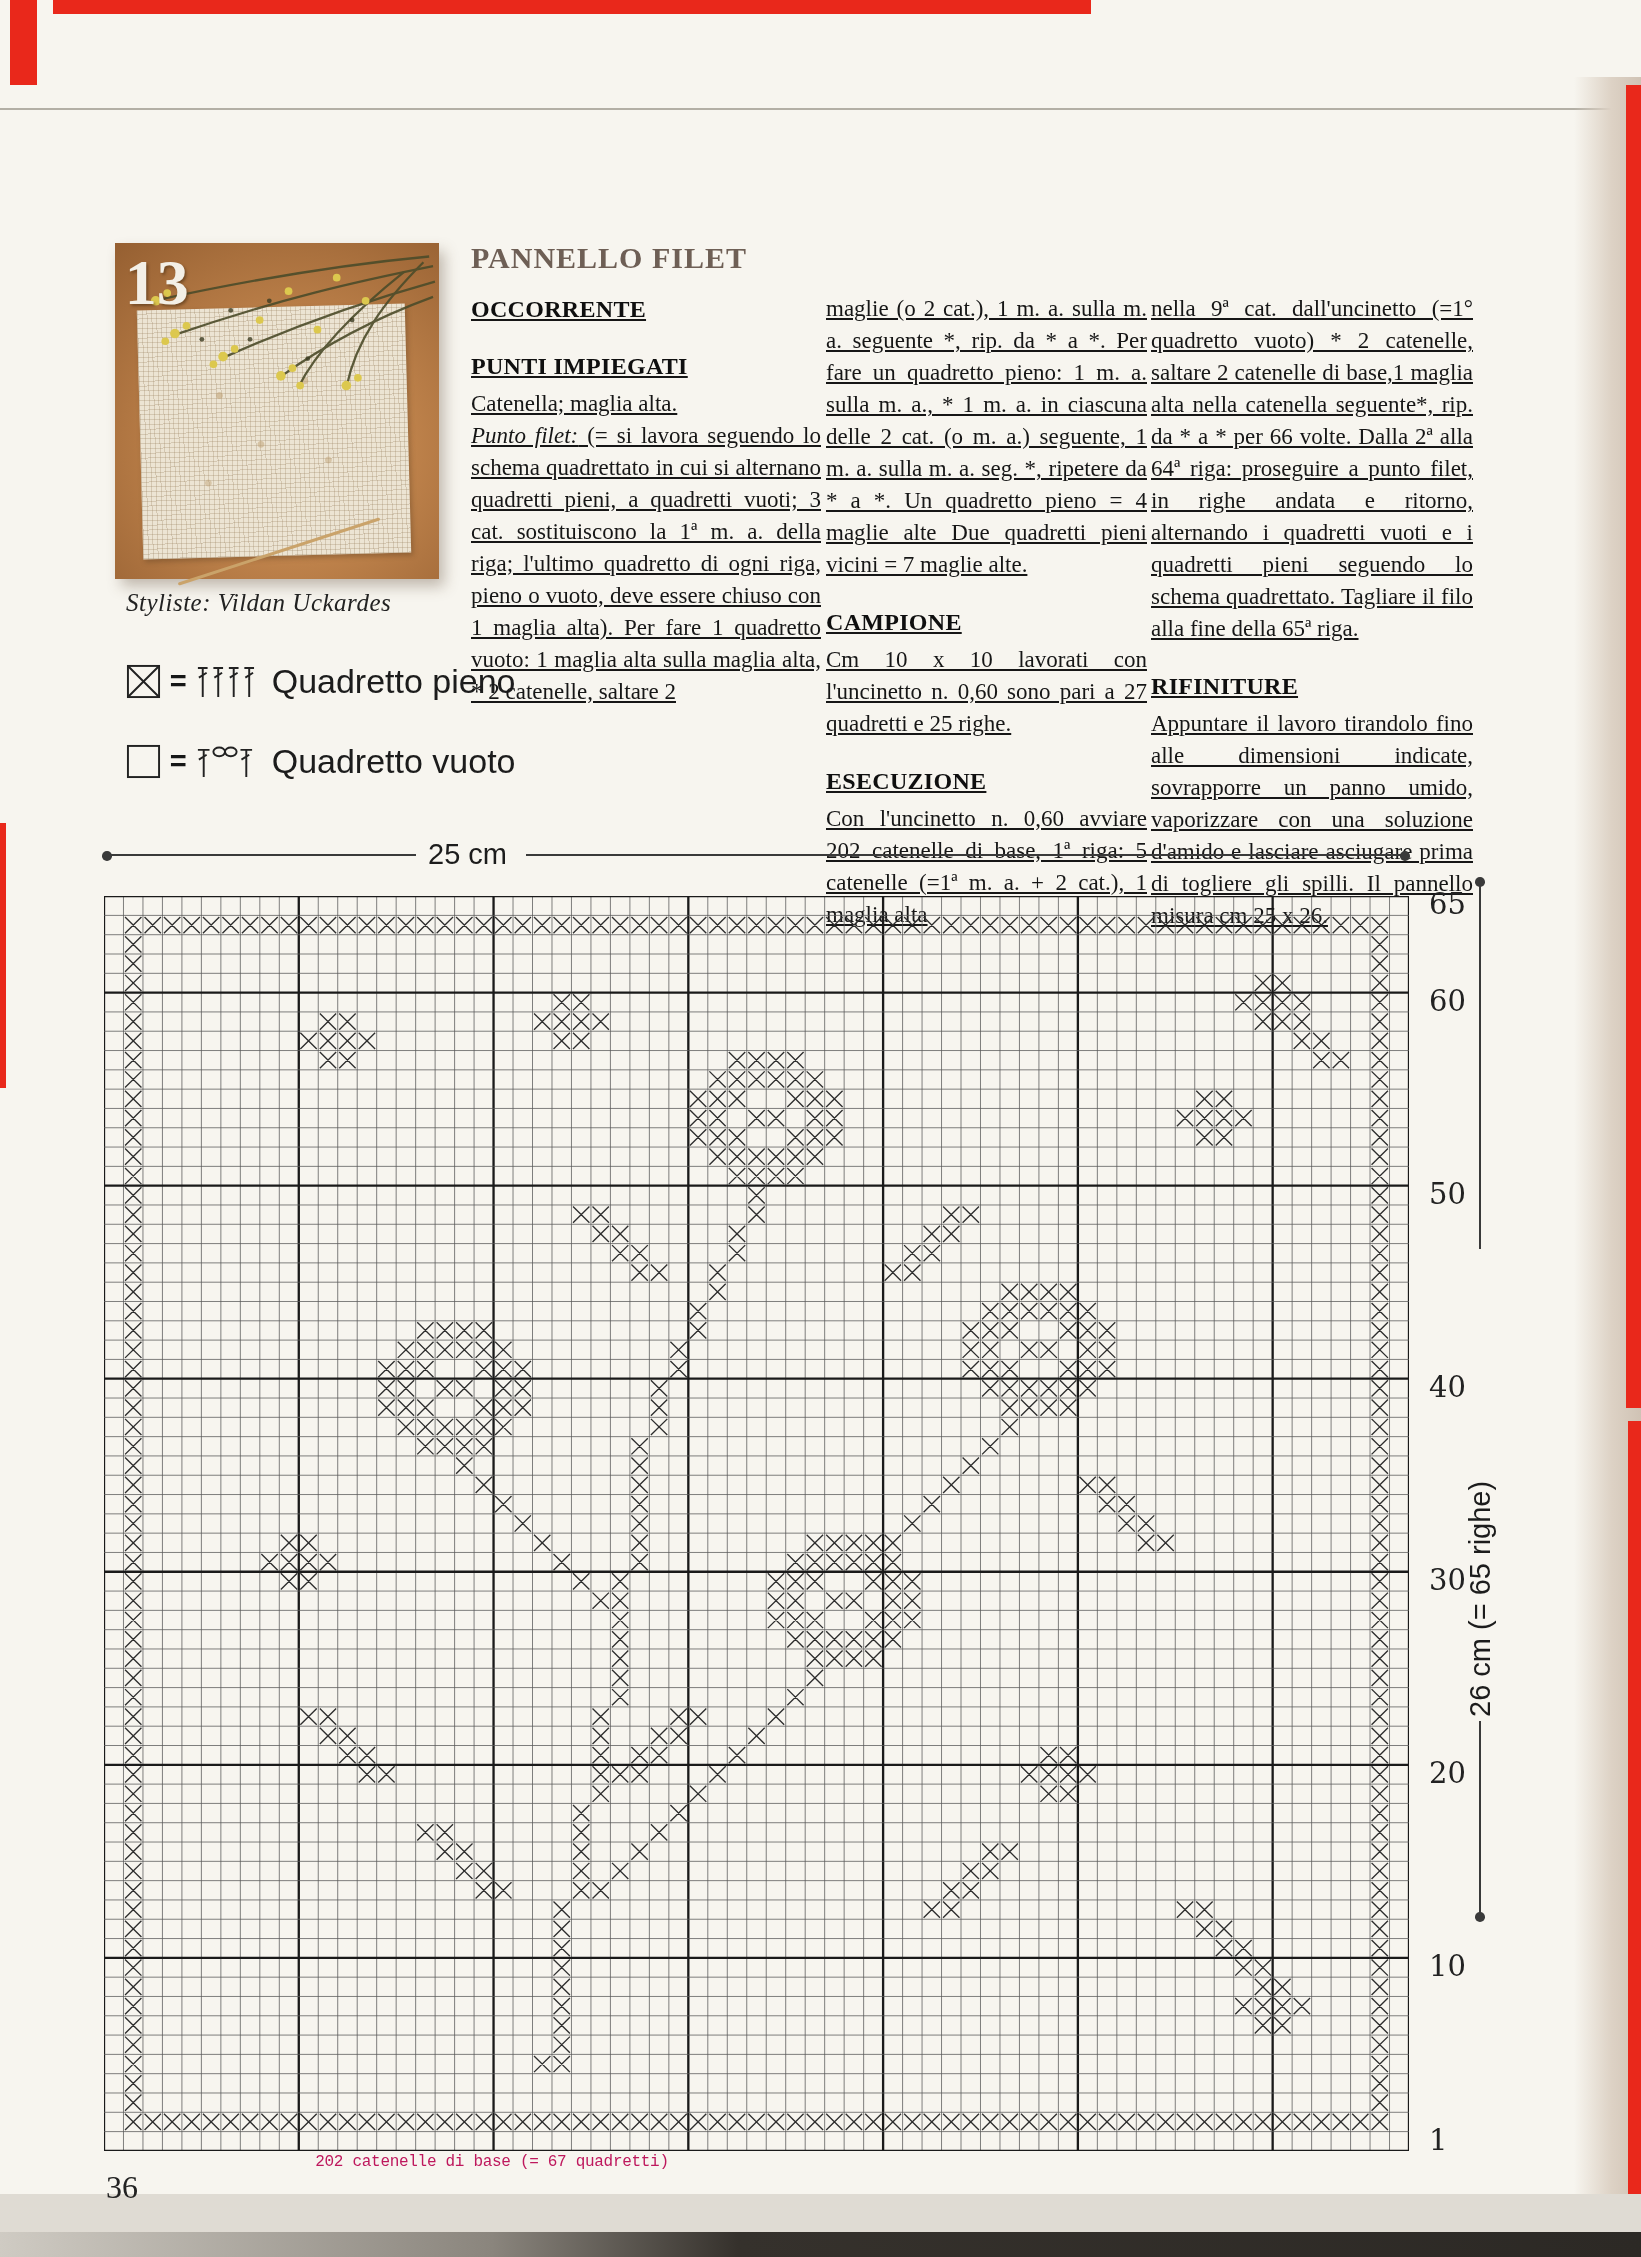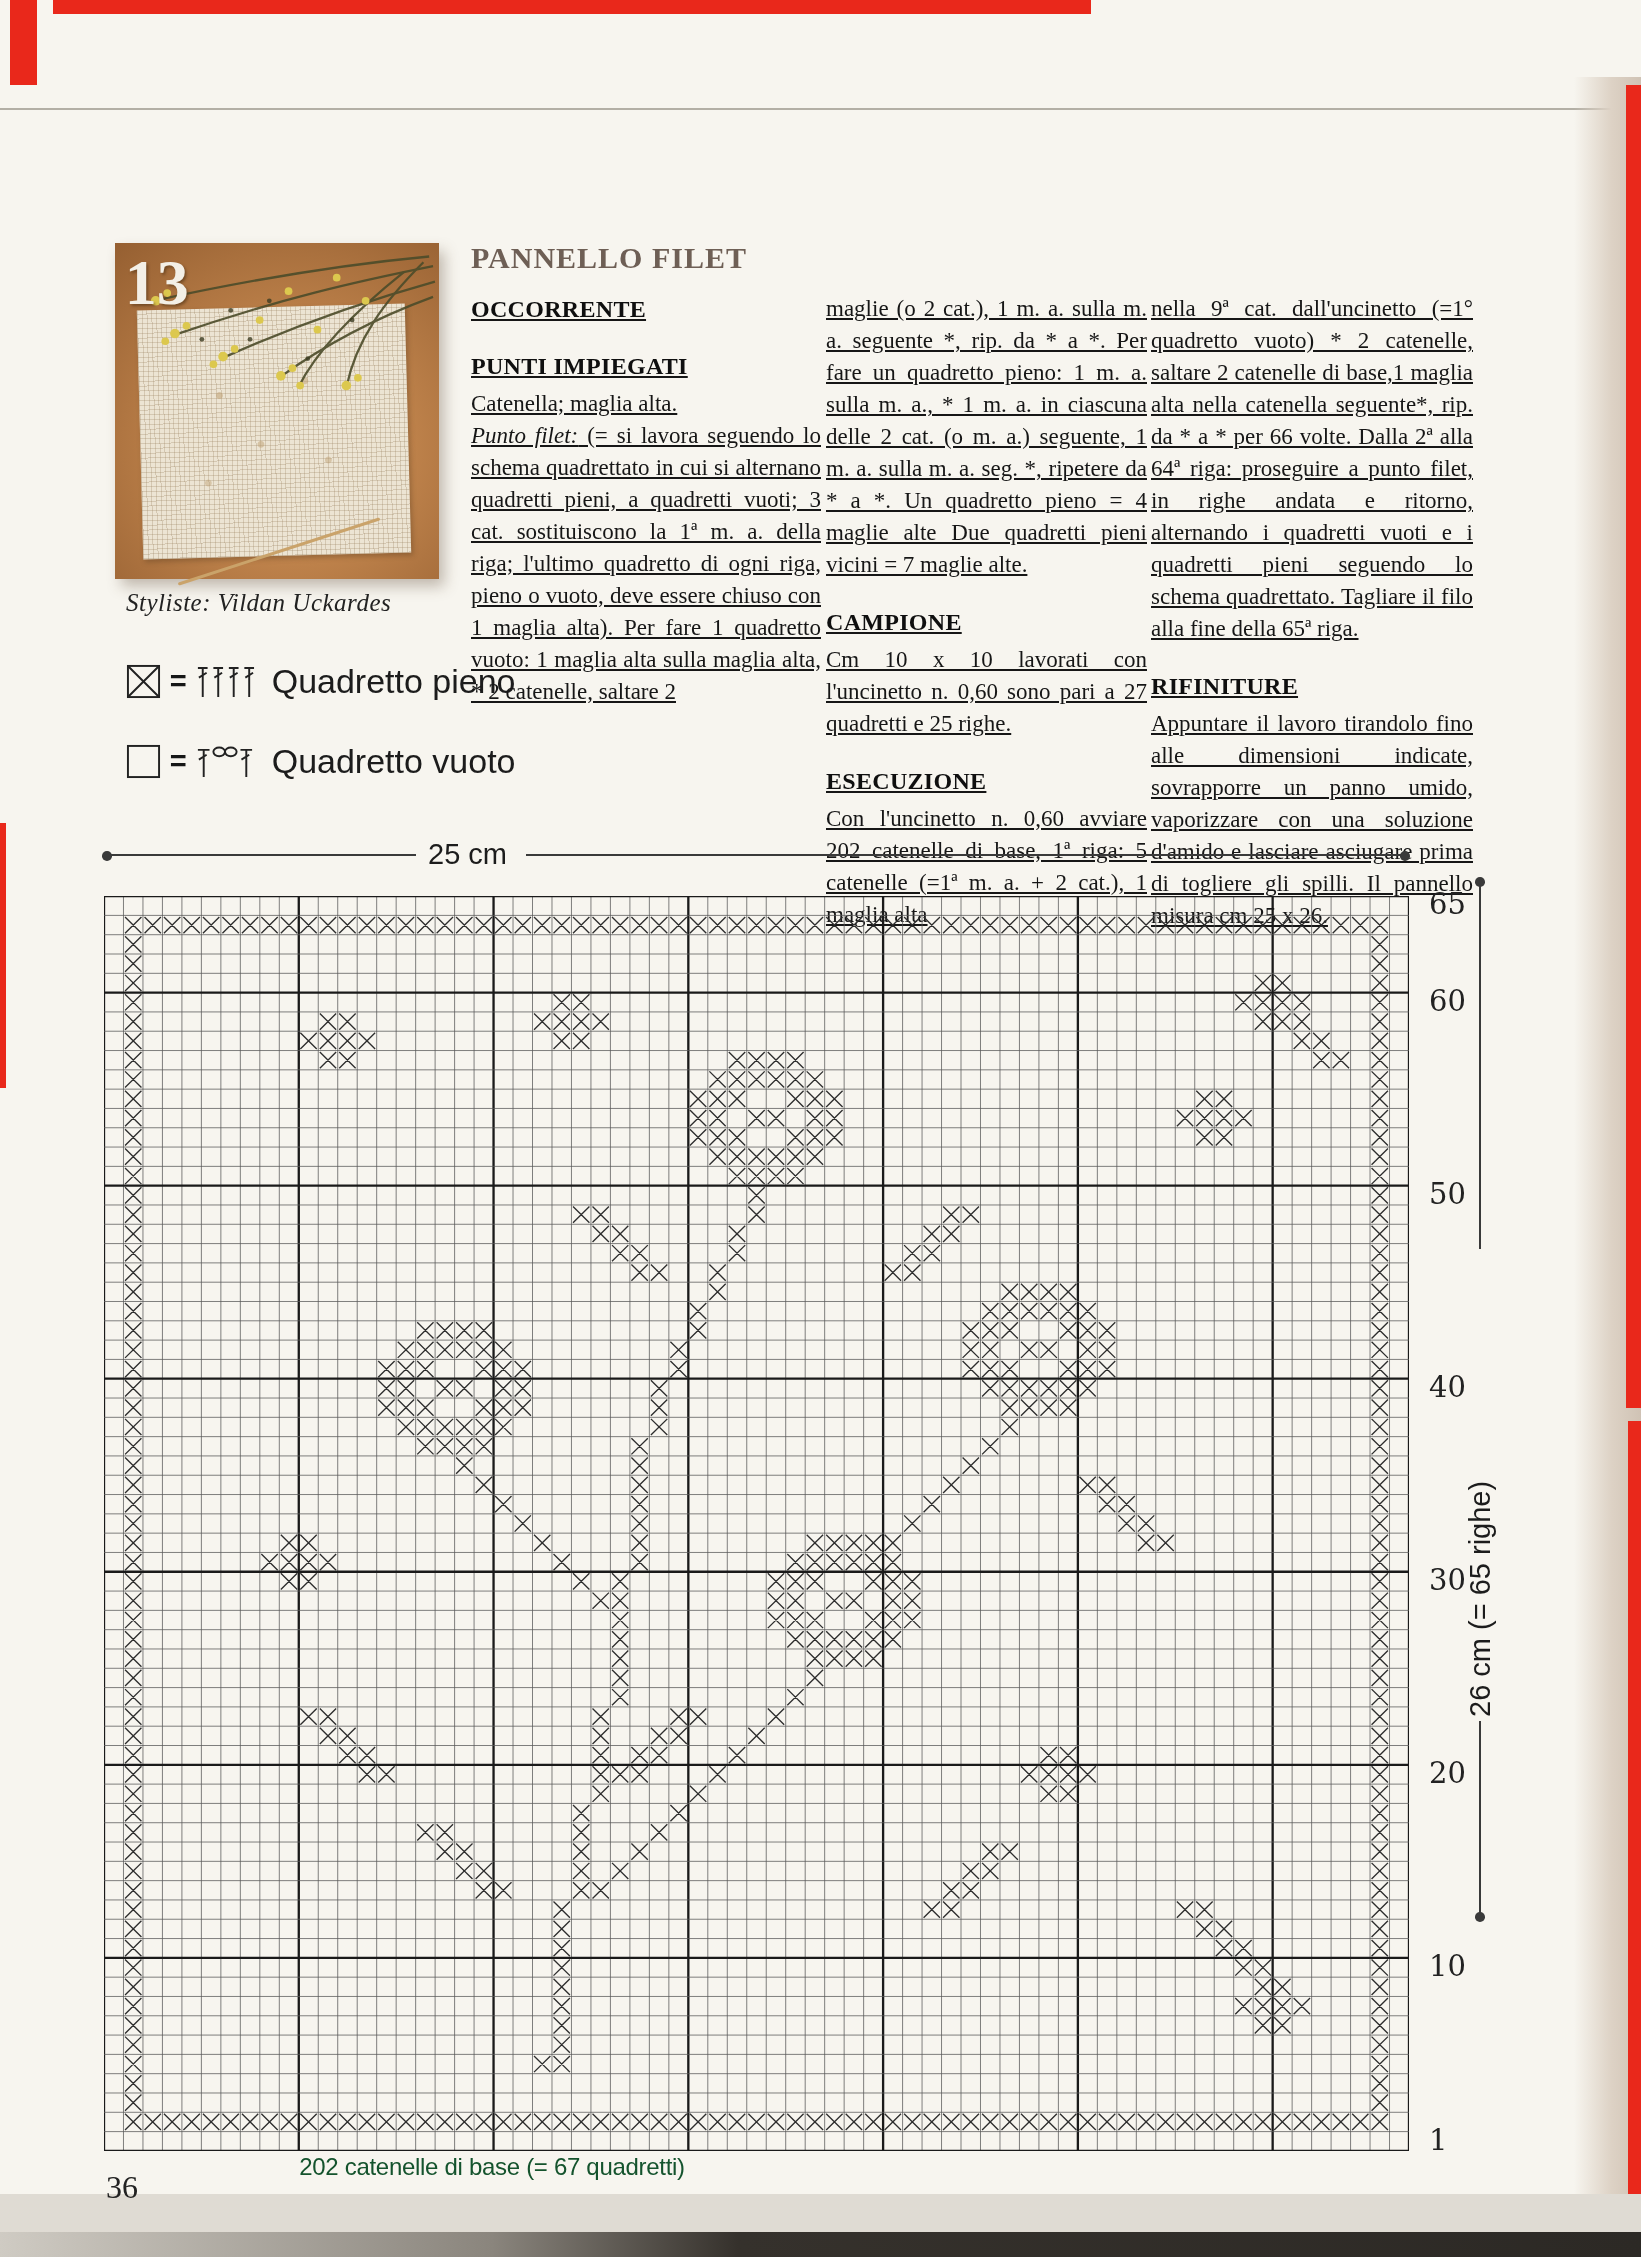--- a/index.html
+++ b/index.html
@@ -45,21 +45,21 @@
   .col h3.first{margin-top:0;}
   .col p{margin:0 0 0 0;}
   .lead-italic{font-style:italic;}
   
   .dim-line{background:#3a3a3a;height:1.9px;}
   .dim-line-v{background:#3a3a3a;width:1.9px;}
   .dim-dot{width:9.7px;height:9.7px;border-radius:50%;background:#3a3a3a;}
   .dim-label{font-family:"Liberation Sans", sans-serif;font-size:29px;color:#1c1c1c;}
   .vert-label{writing-mode:vertical-rl;transform:rotate(180deg);}
   .tick{position:absolute;font-family:"DejaVu Serif", serif;font-size:29px;color:#222;}
-  .caption{font-family:Liberation Sans, sans-serif;font-size:24px;letter-spacing:-0.3px;color:#14532d;}
+  .caption{font-family:Liberation Mono, monospace;font-size:16px;letter-spacing:-0.3px;color:#be185d;}
   .pageno{font-size:32px;color:#222;}
 </style>
 </head>
 <body>
 
 <div class="abs red" style="left:9.7px;top:0;width:27px;height:85px;"></div>
 <div class="abs red" style="left:53px;top:0;width:1038px;height:13.5px;"></div>
 <div class="abs page-edge" style="left:0;top:108px;width:1641px;"></div>
 <div class="abs right-shade" style="left:1574px;top:77px;width:68px;height:2180px;"></div>
 <div class="abs red" style="left:1626px;top:85px;width:15.4px;height:1323px;"></div>

